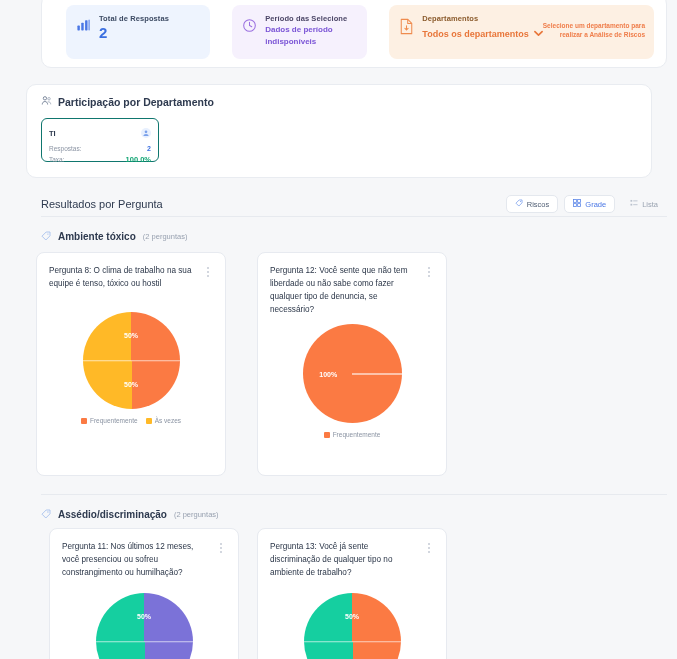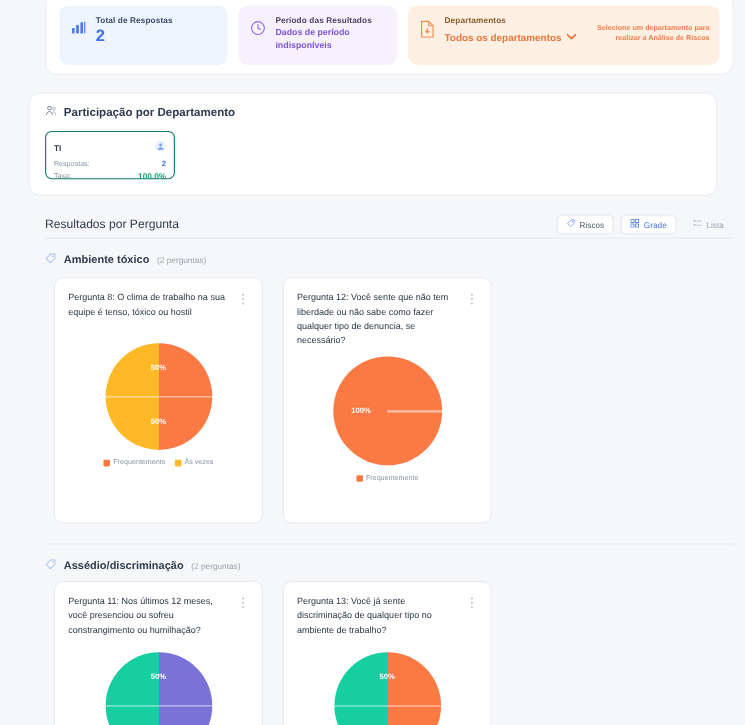--- a/index.html
+++ b/index.html
@@ -24,20 +24,21 @@
     display: flex; gap: 10px;
     padding: 10px 12px;
   }
   .stat-card {
     border-radius: 8px;
     padding: 8px 10px;
     display: flex;
     align-items: flex-start;
     gap: 8px;
     height: 54px;
+    margin-left: 12px;
   }
   .stat-card.total { width: 158px; background: #eef4fe; }
   .stat-card.periodo { width: 148px; background: #f6f1fd; }
   .stat-card.depto { width: 292px; background: #fdf0e3; position: relative; }
 
   .stat-icon { flex: 0 0 auto; margin-top: 5px; }
   .stat-text { display: flex; flex-direction: column; }
   .stat-label {
     font-size: 7.5px; font-weight: bold; color: #3c4a63;
     letter-spacing: .1px; line-height: 11px;
@@ -190,21 +191,21 @@
       </div>
 
       <div class="stat-card periodo">
         <span class="stat-icon">
           <svg width="15" height="15" viewBox="0 0 16 16">
             <circle cx="8" cy="8" r="6.2" fill="none" stroke="#9a6fe0" stroke-width="1.1"></circle>
             <path d="M8 4.6 V8 L10.4 9.4" fill="none" stroke="#9a6fe0" stroke-width="1.1" stroke-linecap="round"></path>
           </svg>
         </span>
         <span class="stat-text">
-          <span class="stat-label">Período das Resultados</span>
+          <span class="stat-label">Período das Selecione</span>
           <span class="stat-sub">Dados de período</span>
           <span class="stat-sub">indisponíveis</span>
         </span>
       </div>
 
       <div class="stat-card depto">
         <span class="stat-icon">
           <svg width="15" height="17" viewBox="0 0 16 18">
             <path d="M2.4 1.4h7l4.2 4.2v11h-11.2z" fill="none" stroke="#ef8b4e" stroke-width="1.1" stroke-linejoin="round"></path>
             <path d="M9.3 1.4v4.3h4.3" fill="none" stroke="#ef8b4e" stroke-width="1.1" stroke-linejoin="round"></path>
@@ -311,21 +312,21 @@
     <span>
       <svg width="10" height="10" viewBox="0 0 12 12">
         <path d="M1.2 6.2 6.2 1.2h4.6v4.6L5.8 10.8z" fill="none" stroke="#a9c2ee" stroke-width="1.1"></path>
         <circle cx="8.3" cy="3.7" r=".85" fill="#a9c2ee"></circle>
       </svg>
     </span>
     <span class="section-name">Ambiente tóxico</span>
     <span class="section-count">(2 perguntas)</span>
   </div>
 
-  <div class="qcard" style="left:49px; top:252px; width:190px; height:224px;">
+  <div class="qcard" style="left:36px; top:252px; width:190px; height:224px;">
     <div class="qhead">
       <div class="qtext">Pergunta 8: O clima de trabalho na sua equipe é tenso, tóxico ou hostil</div>
       <div class="kebab">
           <i></i>
           <i></i>
           <i></i>
         </div>
     </div>
     <div class="chart-wrap" style="margin-top:22px;">
       <div class="pie" style="width:97px;height:97px;background:conic-gradient(#fb7a43 0deg 180deg, #ffb927 180deg 360deg);">

